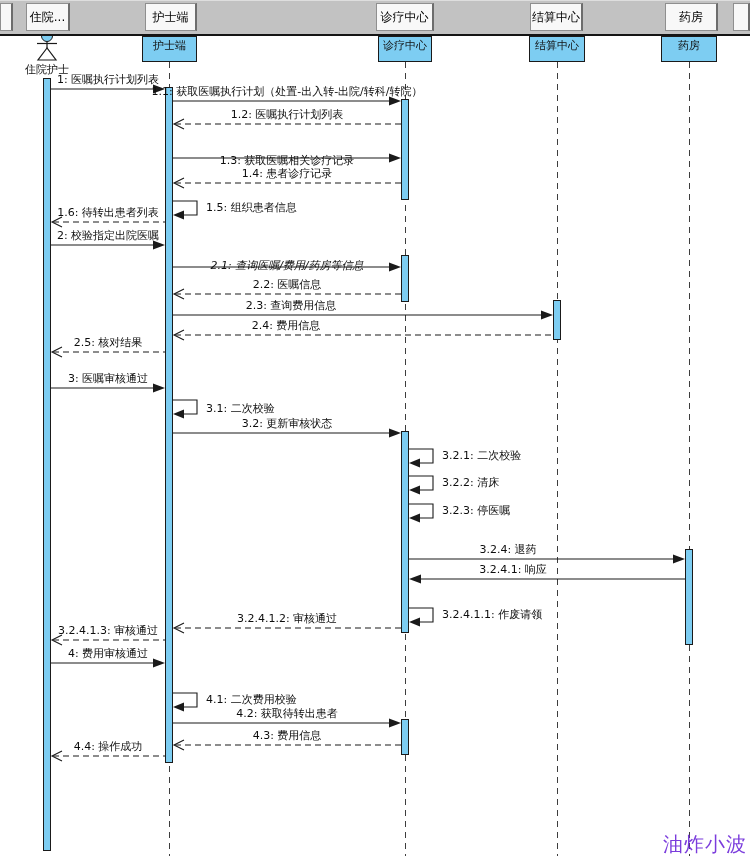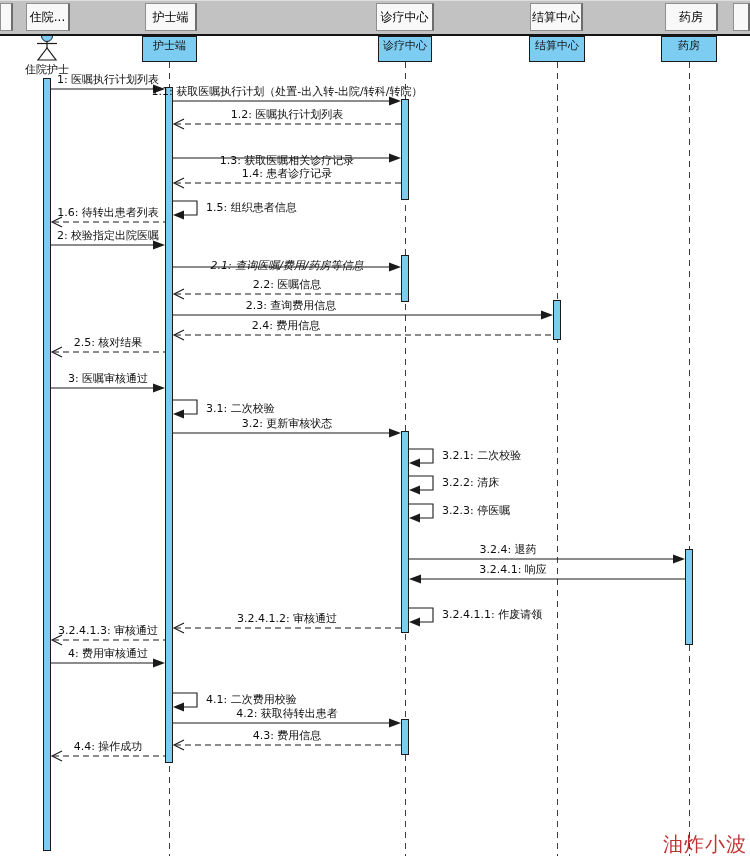--- a/index.html
+++ b/index.html
@@ -27,21 +27,21 @@
 
   .msg{position:absolute;z-index:3;}
   .msg svg{display:block;overflow:visible;}
   .msg-label{position:absolute;font-size:11px;line-height:13px;white-space:nowrap;z-index:3;color:#0d0d0d;}
   .msg-label.centered{transform:translateX(-50%);}
 
   .actor-figure{position:absolute;z-index:2;}
   .actor-label{position:absolute;font-size:11px;white-space:nowrap;transform:translateX(-50%);z-index:3;}
 
   #watermark{position:absolute;right:3px;bottom:7px;font-size:20px;letter-spacing:1px;
-             color:#b91c1c;opacity:.9;z-index:11;}
+             color:#6d28d9;opacity:.9;z-index:11;}
 </style>
 </head>
 <body>
 
 <div id="stage" style="--fill: #7dcdf2;">
   <div id="canvas">
       <div class="actor-figure" style="left: 33px; top: 31px;"><svg width="28" height="30" viewBox="0 0 28 30">
           <circle cx="14" cy="5" r="5.5" fill="#7dcdf2" stroke="#1a1a1a" stroke-width="1"></circle>
           <line x1="14" y1="10.5" x2="14" y2="17" stroke="#1a1a1a" stroke-width="1.2"></line>
           <line x1="4" y1="12.5" x2="24" y2="12.5" stroke="#1a1a1a" stroke-width="1.2"></line>

